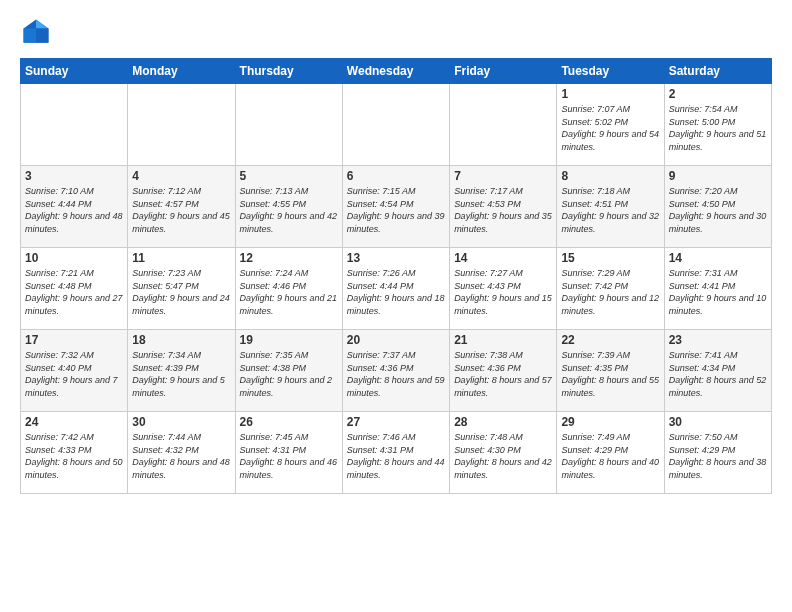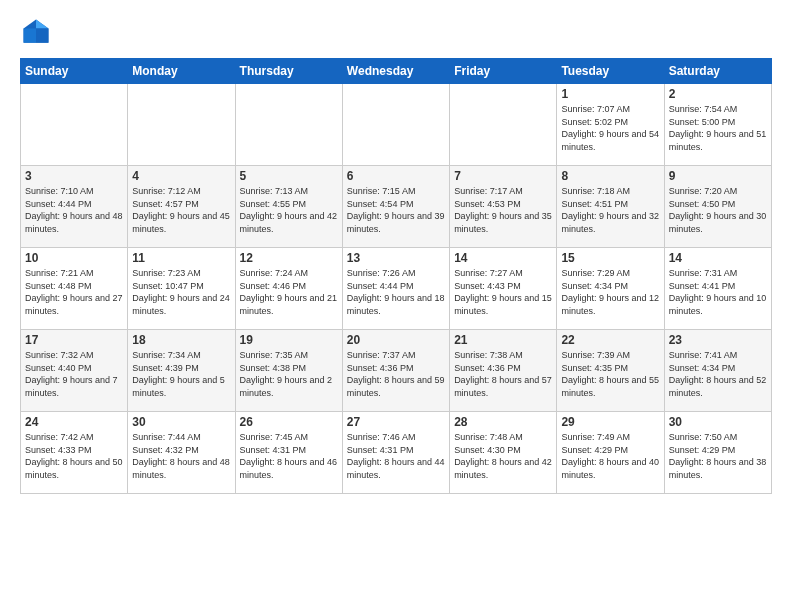--- a/index.html
+++ b/index.html
@@ -78,20 +78,21 @@
     .day-number {
       font-size: 12px;
       font-weight: bold;
       display: block;
       margin-bottom: 2px;
     }
     .day-info {
       font-size: 9px;
       line-height: 1.4;
       color: #333;
+      font-style: italic;
     }
     .empty-cell {
       background: #fff !important;
     }
   </style>
 </head>
 <body>
 
 <div class="page">
   <div class="header">
@@ -192,21 +193,21 @@
         <tr>
           <td>
             <span class="day-number">10</span>
             <div class="day-info">Sunrise: 7:21 AM
 Sunset: 4:48 PM
 Daylight: 9 hours and 27 minutes.</div>
           </td>
           <td>
             <span class="day-number">11</span>
             <div class="day-info">Sunrise: 7:23 AM
-Sunset: 10:47 PM
+Sunset: 5:47 PM
 Daylight: 9 hours and 24 minutes.</div>
           </td>
           <td>
             <span class="day-number">12</span>
             <div class="day-info">Sunrise: 7:24 AM
 Sunset: 4:46 PM
 Daylight: 9 hours and 21 minutes.</div>
           </td>
           <td>
             <span class="day-number">13</span>
@@ -216,21 +217,21 @@
           </td>
           <td>
             <span class="day-number">14</span>
             <div class="day-info">Sunrise: 7:27 AM
 Sunset: 4:43 PM
 Daylight: 9 hours and 15 minutes.</div>
           </td>
           <td>
             <span class="day-number">15</span>
             <div class="day-info">Sunrise: 7:29 AM
-Sunset: 4:34 PM
+Sunset: 7:42 PM
 Daylight: 9 hours and 12 minutes.</div>
           </td>
           <td>
             <span class="day-number">14</span>
             <div class="day-info">Sunrise: 7:31 AM
 Sunset: 4:41 PM
 Daylight: 9 hours and 10 minutes.</div>
           </td>
         </tr>
         <tr>

